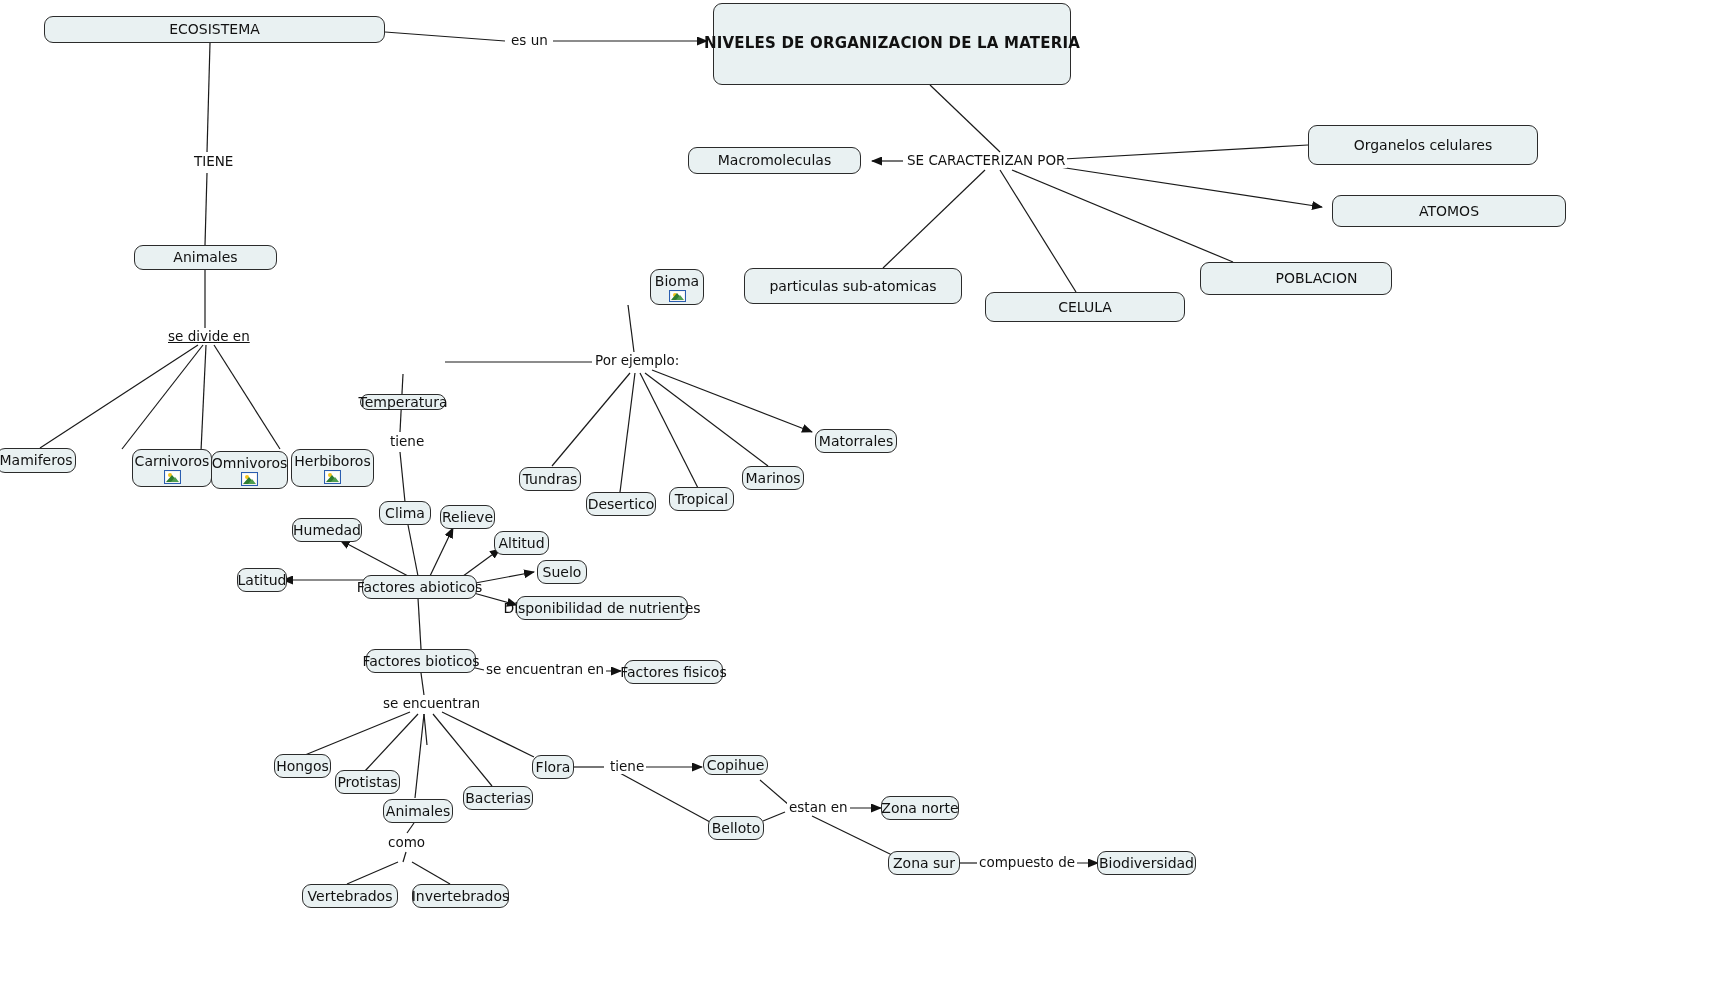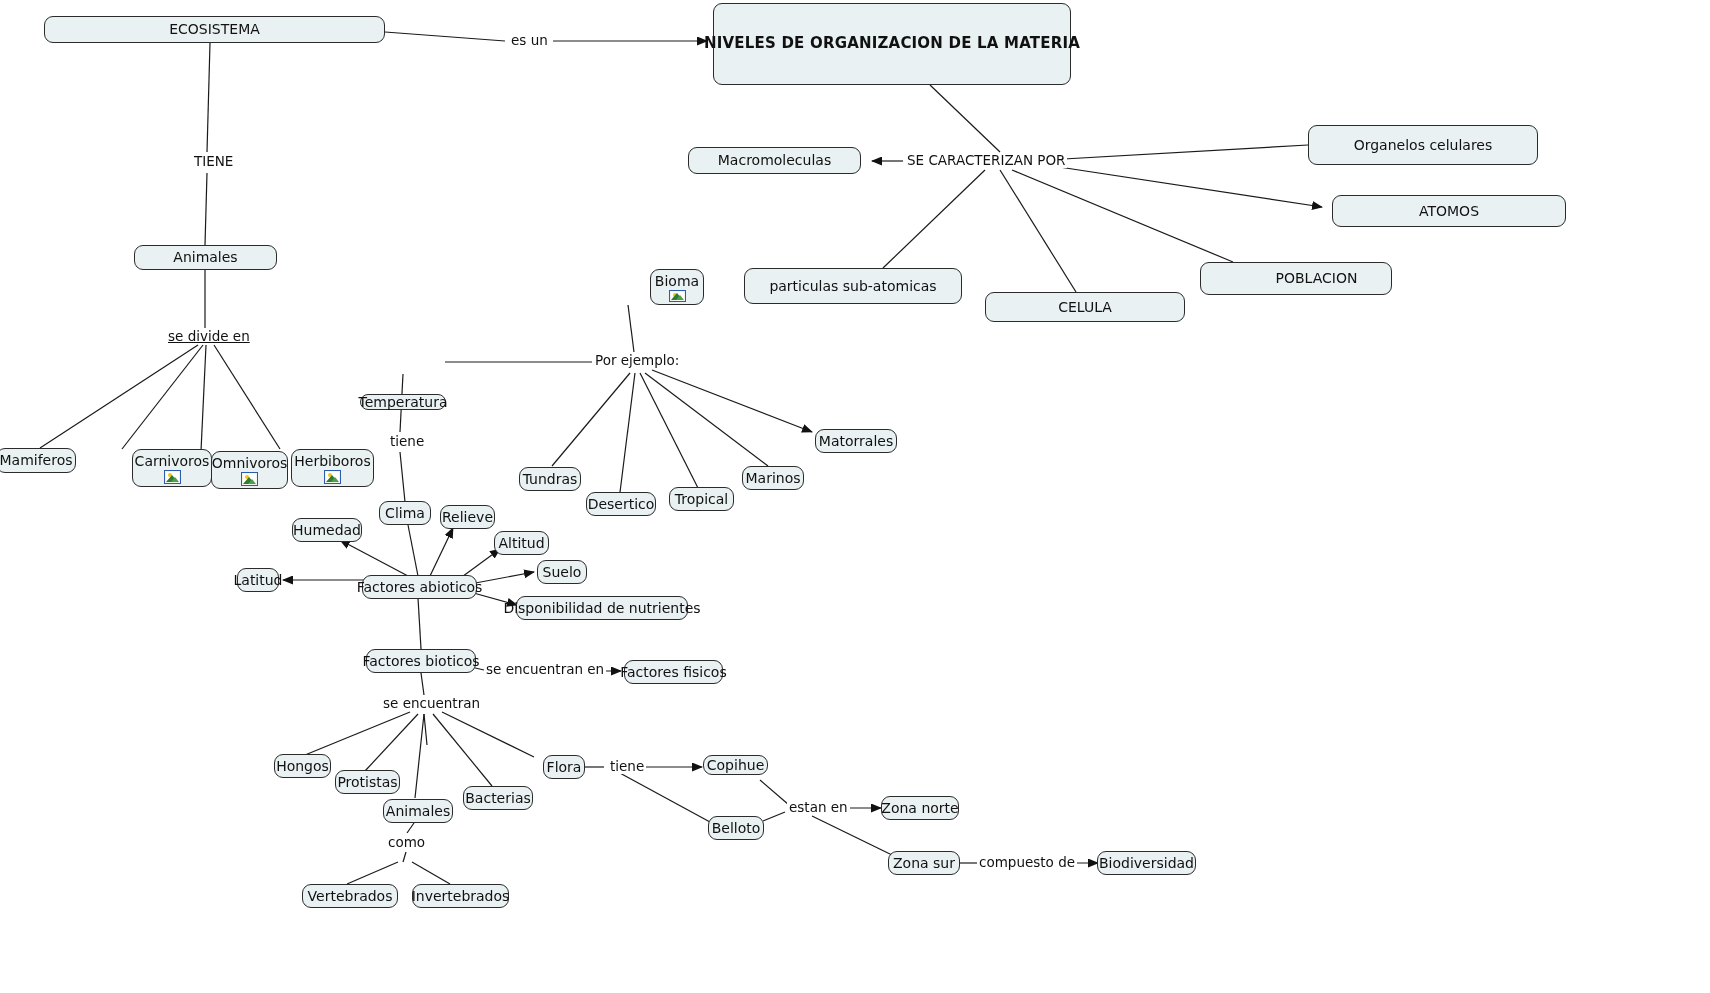--- a/index.html
+++ b/index.html
@@ -305,21 +305,21 @@
   </div>
 
   <div class="node" style="left:292px; top:518px; width:70px; height:24px;">
     <span class="nlabel">Humedad</span>
   </div>
 
   <div class="node" style="left:494px; top:531px; width:55px; height:24px;">
     <span class="nlabel">Altitud</span>
   </div>
 
-  <div class="node" style="left:237px; top:568px; width:42px; height:24px;text-align:right;">
+  <div class="node" style="left:237px; top:568px; width:50px; height:24px;text-align:right;">
     <span class="nlabel">Latitud</span>
   </div>
 
   <div class="node" style="left:537px; top:560px; width:50px; height:24px;">
     <span class="nlabel">Suelo</span>
   </div>
 
   <div class="node" style="left:516px; top:596px; width:172px; height:24px;">
     <span class="nlabel">Disponibilidad de nutrientes</span>
   </div>
@@ -345,21 +345,21 @@
   </div>
 
   <div class="node" style="left:383px; top:799px; width:70px; height:24px;">
     <span class="nlabel">Animales</span>
   </div>
 
   <div class="node" style="left:463px; top:786px; width:70px; height:24px;">
     <span class="nlabel">Bacterias</span>
   </div>
 
-  <div class="node" style="left:532px; top:755px; width:42px; height:24px;margin-left:11px;">
+  <div class="node" style="left:532px; top:755px; width:42px; height:24px;">
     <span class="nlabel">Flora</span>
   </div>
 
   <div class="node" style="left:703px; top:755px; width:65px; height:20px;">
     <span class="nlabel">Copihue</span>
   </div>
 
   <div class="node" style="left:708px; top:816px; width:56px; height:24px;">
     <span class="nlabel">Belloto</span>
   </div>

